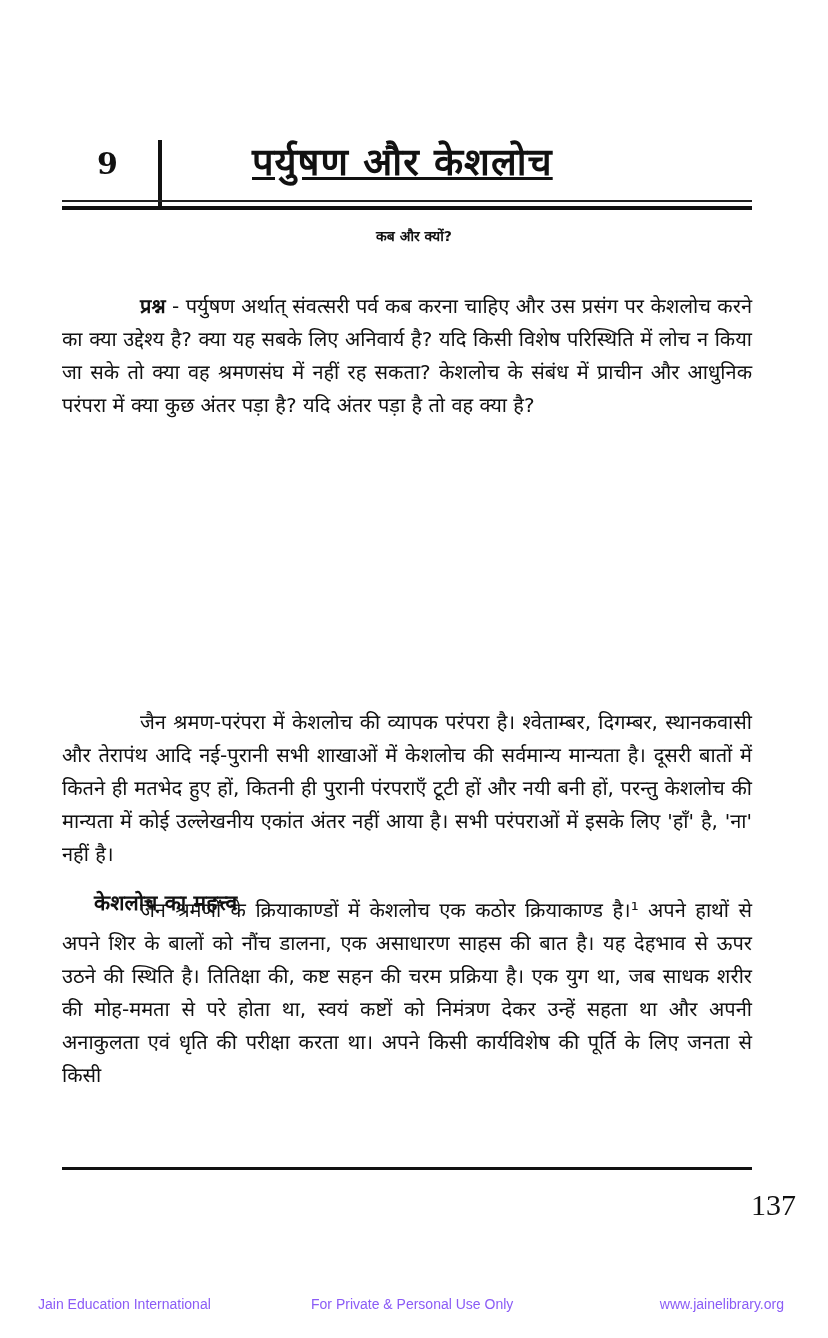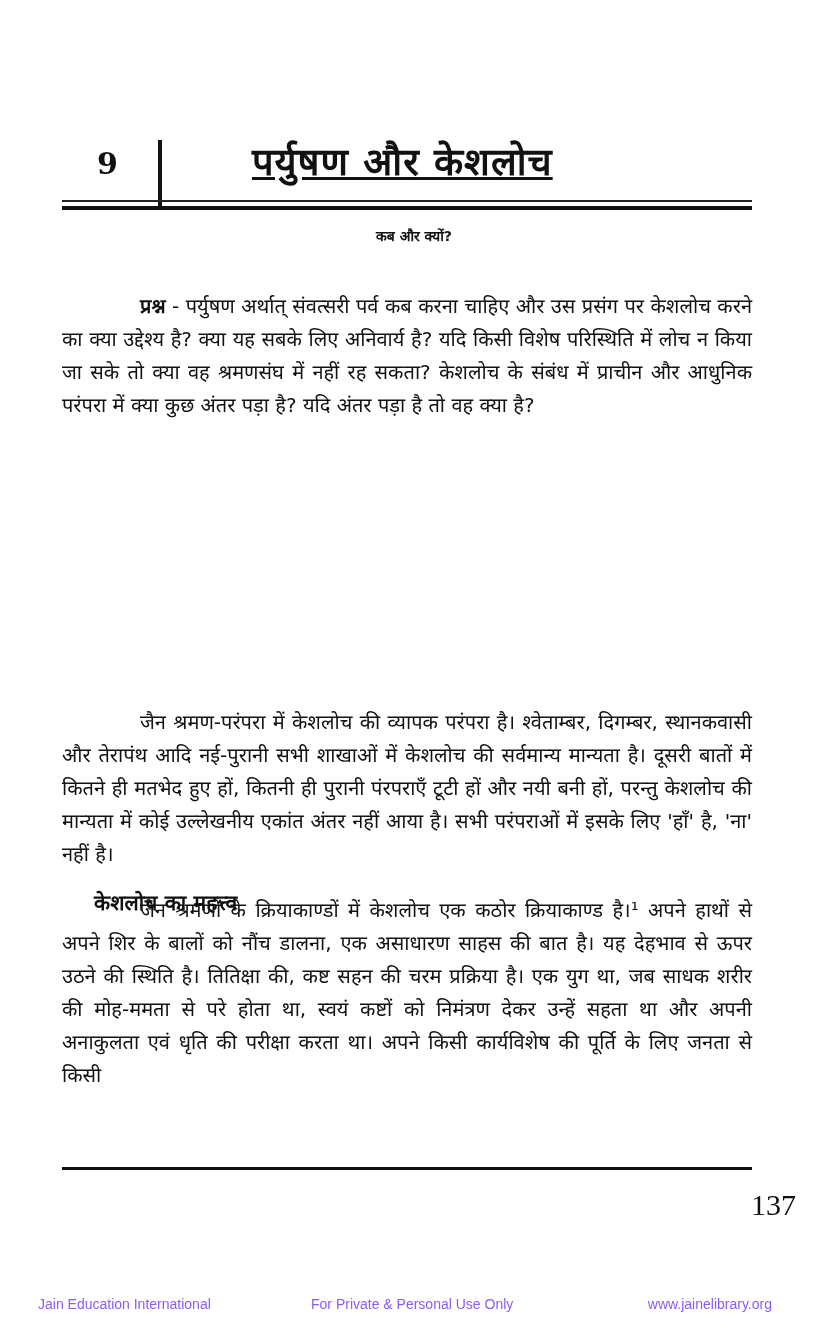--- a/index.html
+++ b/index.html
@@ -25,21 +25,21 @@
   .heading { position: absolute; left: 62px; font-size: 21px; font-weight: bold; }
 
   .foot-rule { position: absolute; left: 62px; top: 1167px; width: 690px; height: 3px; background: #111; }
   .page-number { position: absolute; right: 32px; top: 1188px; font-size: 30px;
                  font-family: "Liberation Serif", "DejaVu Serif", serif; }
 
   .watermark { position: absolute; top: 1296px; font-size: 14px; color: #8b5cf6;
                font-family: "Liberation Sans", sans-serif; }
   .wm-left { left: 38px; }
   .wm-center { left: 311px; }
-  .wm-right { right: 56px; }
+  .wm-right { right: 44px; }
 </style>
 </head>
 <body>
 
 <div class="page">
 
   <div class="chapter-head">
     <span class="chapter-num">9</span>
     <span class="chapter-bar"></span>
     <span class="chapter-title">पर्युषण और केशलोच</span>

